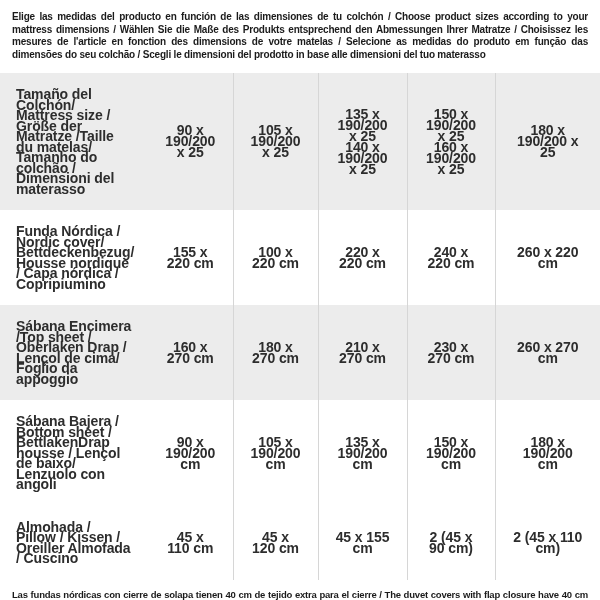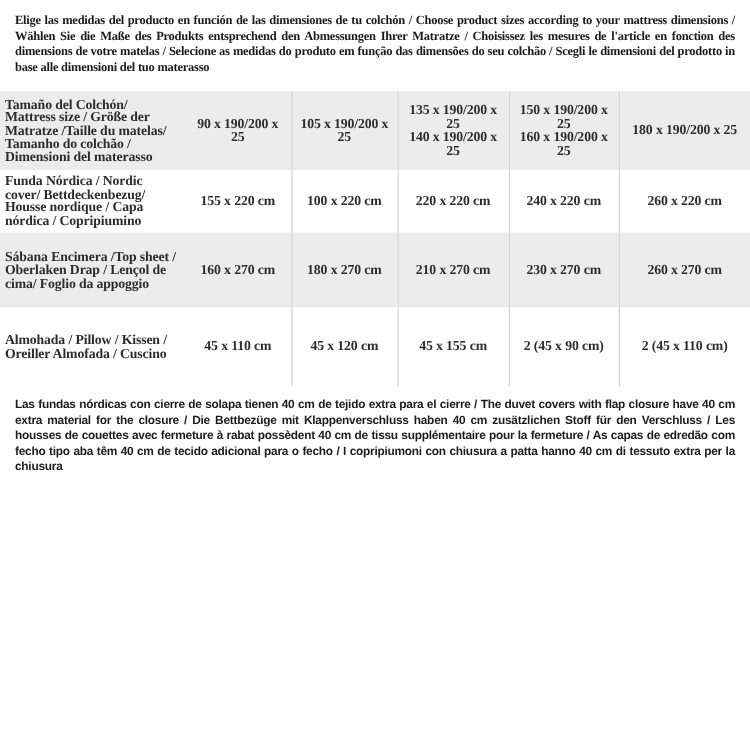--- a/index.html
+++ b/index.html
@@ -10,35 +10,33 @@
     overflow: hidden;
   }
   .intro {
     margin: 11px 12px 12px 12px;
     font-size: 10px;
     font-weight: bold;
     color: #1b1b1b;
     text-align: justify;
     line-height: 12.6px;
     letter-spacing: -0.2px;
-    font-family: Liberation Serif, serif;
   }
   table.size-table {
     width: 600px;
     border-collapse: collapse;
     table-layout: fixed;
   }
   table.size-table td {
-    font-size: 11px;
+    font-size: 14px;
     font-weight: bold;
     color: #2d2d2d;
     vertical-align: middle;
     letter-spacing: -0.1px;
-    padding: 4px;
-    font-family: Liberation Serif, serif;
+    padding: 16px;
   }
   tr.stripe { background: #ececec; }
   td.label {
     padding-left: 18px;
     padding-right: 8px;
     line-height: 10.5px;
   }
   td.val {
     text-align: center;
     white-space: pre-line;
@@ -90,20 +88,28 @@
       <td class="val">260 x 220 cm</td>
     </tr>
     <tr class="stripe" style="height:60px">
       <td class="label">Sábana Encimera /Top sheet / Oberlaken Drap / Lençol de cima/ Foglio da appoggio</td>
       <td class="val">160 x 270 cm</td>
       <td class="val">180 x 270 cm</td>
       <td class="val">210 x 270 cm</td>
       <td class="val">230 x 270 cm</td>
       <td class="val">260 x 270 cm</td>
     </tr>
+    <tr style="height:60px">
+      <td class="label">Sábana Bajera / Bottom sheet / BettlakenDrap housse / Lençol de baixo/ Lenzuolo con angoli</td>
+      <td class="val">90 x 190/200 cm</td>
+      <td class="val">105 x 190/200 cm</td>
+      <td class="val">135 x 190/200 cm</td>
+      <td class="val">150 x 190/200 cm</td>
+      <td class="val">180 x 190/200 cm</td>
+    </tr>
     <tr style="height:63px">
       <td class="label">Almohada / Pillow / Kissen / Oreiller Almofada / Cuscino</td>
       <td class="val">45 x 110 cm</td>
       <td class="val">45 x 120 cm</td>
       <td class="val">45 x 155 cm</td>
       <td class="val">2 (45 x 90 cm)</td>
       <td class="val">2 (45 x 110 cm)</td>
     </tr>
   </tbody>
 </table>

